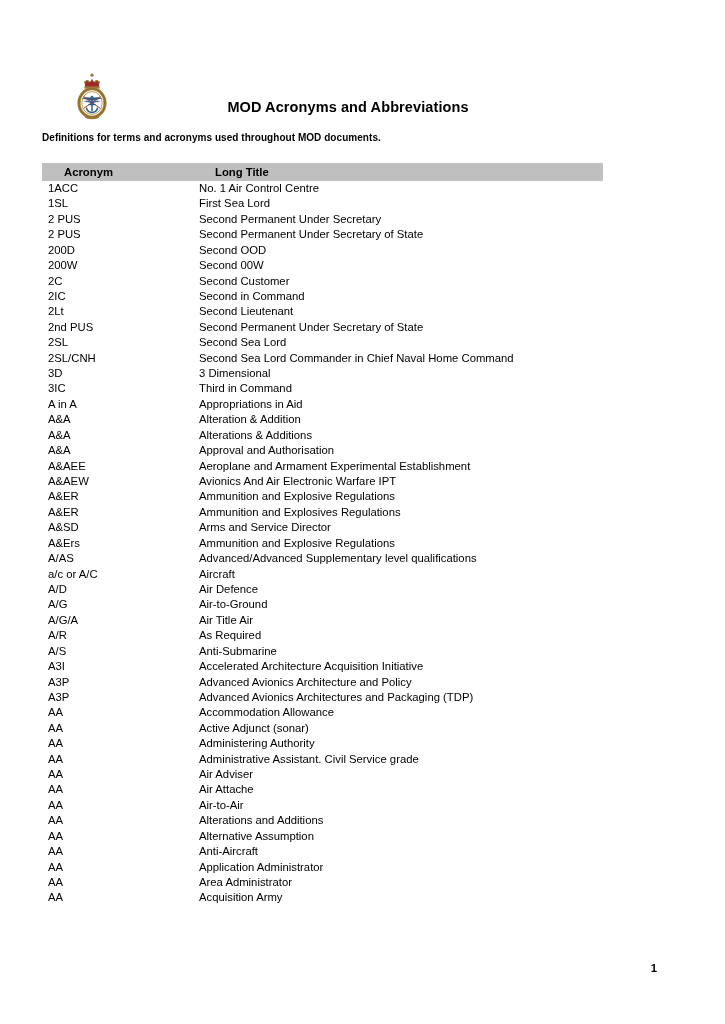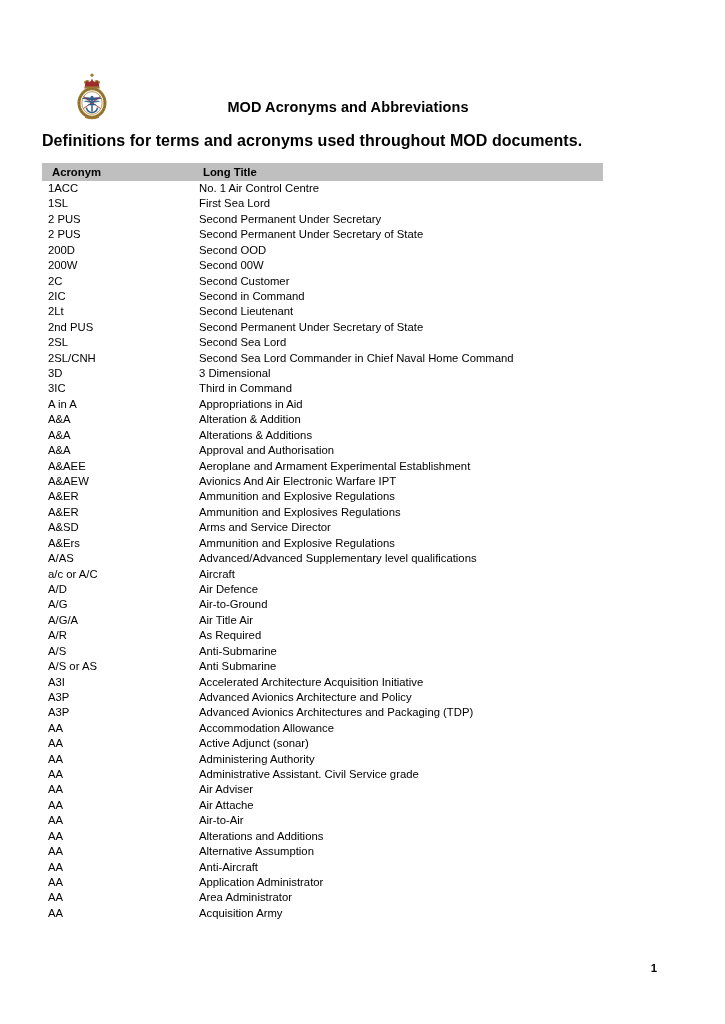--- a/index.html
+++ b/index.html
@@ -50,21 +50,21 @@
     font-size: 14.5px;
     font-weight: bold;
     letter-spacing: 0.1px;
     margin-top: 15px;
   }
 
   .doc-subtitle {
     position: absolute;
     left: 42px;
     top: 132px;
-    font-size: 16px;
+    font-size: 10px;
     font-weight: bold;
     letter-spacing: 0.05px;
   }
 
   
   .acronym-table {
     position: absolute;
     left: 42px;
     top: 163px;
     width: 561px;
@@ -72,21 +72,21 @@
     table-layout: fixed;
   }
   .acronym-table col.col-acronym { width: 151px; }
   .acronym-table col.col-title   { width: 410px; }
 
   .acronym-table thead th {
     background: #bfbfbf;
     font-size: 11.3px;
     font-weight: bold;
     text-align: left;
-    padding: 2px 0 2px 10px;
+    padding: 2px 0 2px 22px;
     height: 14px;
     line-height: 13px;
     vertical-align: middle;
   }
 
   .acronym-table tbody td {
     font-size: 11.3px;
     font-weight: normal;
     text-align: left;
     padding: 0 0 0 6px;
@@ -280,24 +280,20 @@
         </tr>
         <tr>
           <td>A/R</td>
           <td>As Required</td>
         </tr>
         <tr>
           <td>A/S</td>
           <td>Anti-Submarine</td>
         </tr>
         <tr>
-          <td>A/S or AS</td>
-          <td>Anti Submarine</td>
-        </tr>
-        <tr>
           <td>A3I</td>
           <td>Accelerated Architecture Acquisition Initiative</td>
         </tr>
         <tr>
           <td>A3P</td>
           <td>Advanced Avionics Architecture and Policy</td>
         </tr>
         <tr>
           <td>A3P</td>
           <td>Advanced Avionics Architectures and Packaging (TDP)</td>

